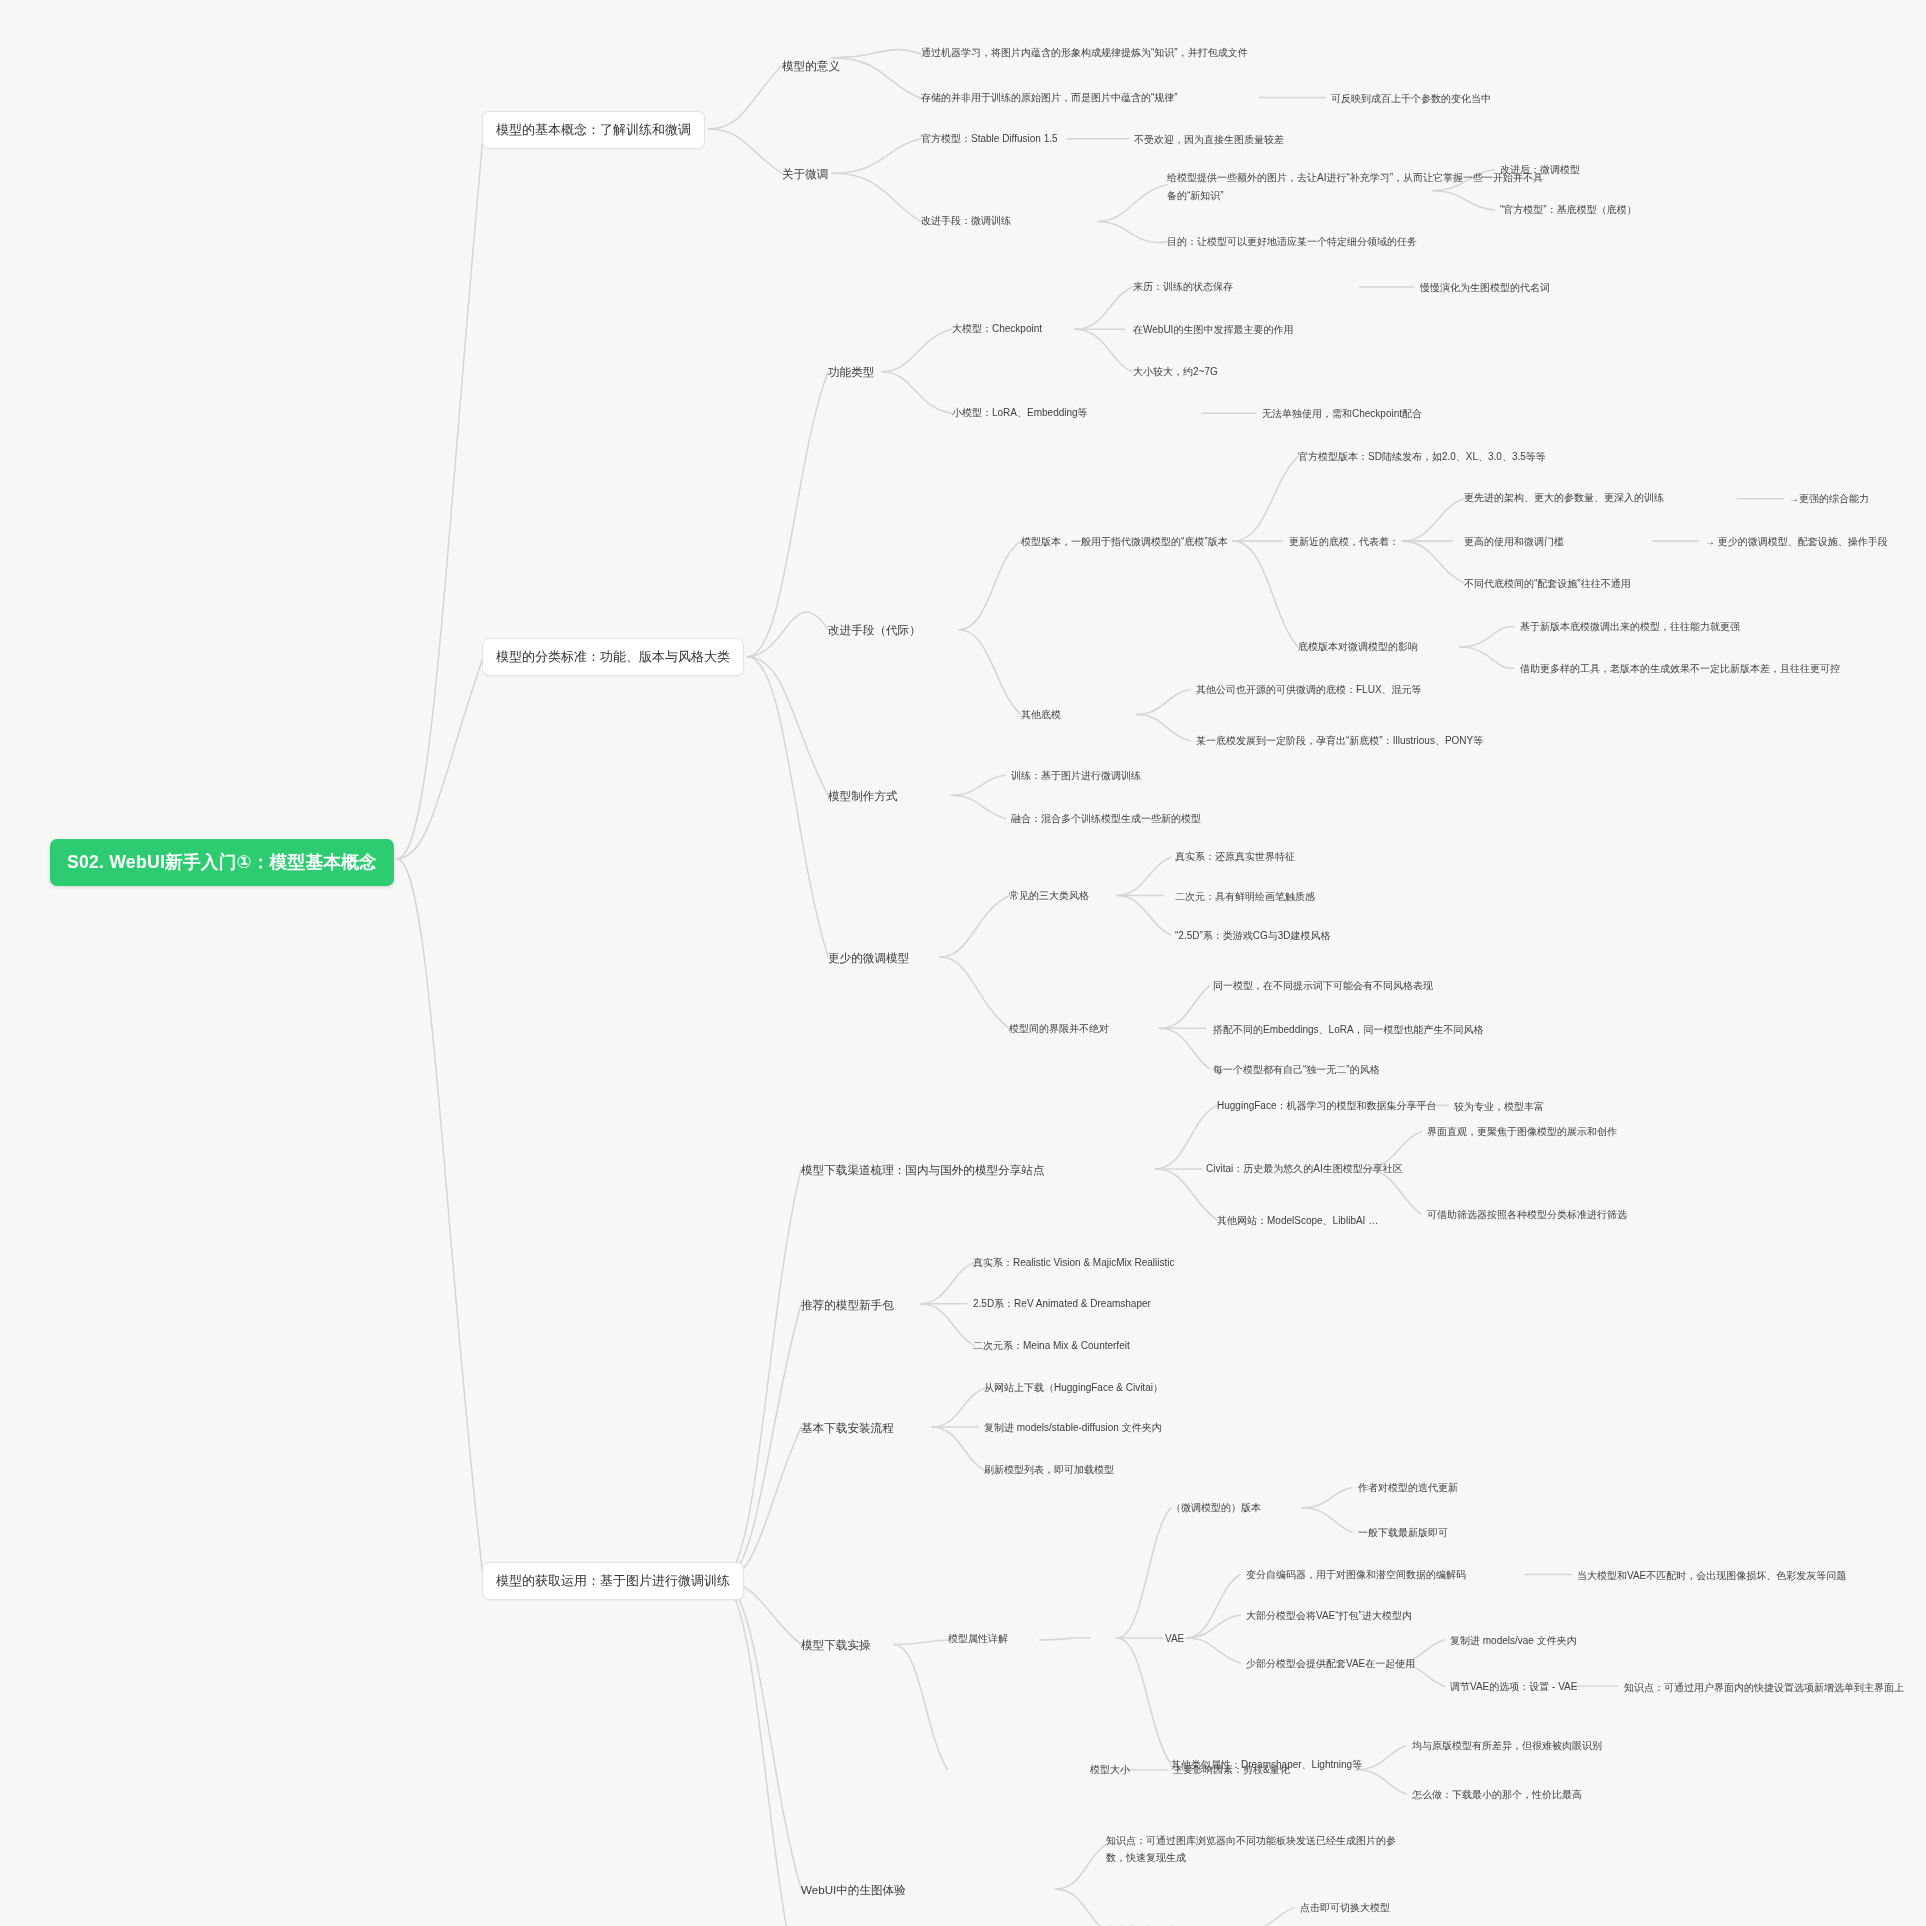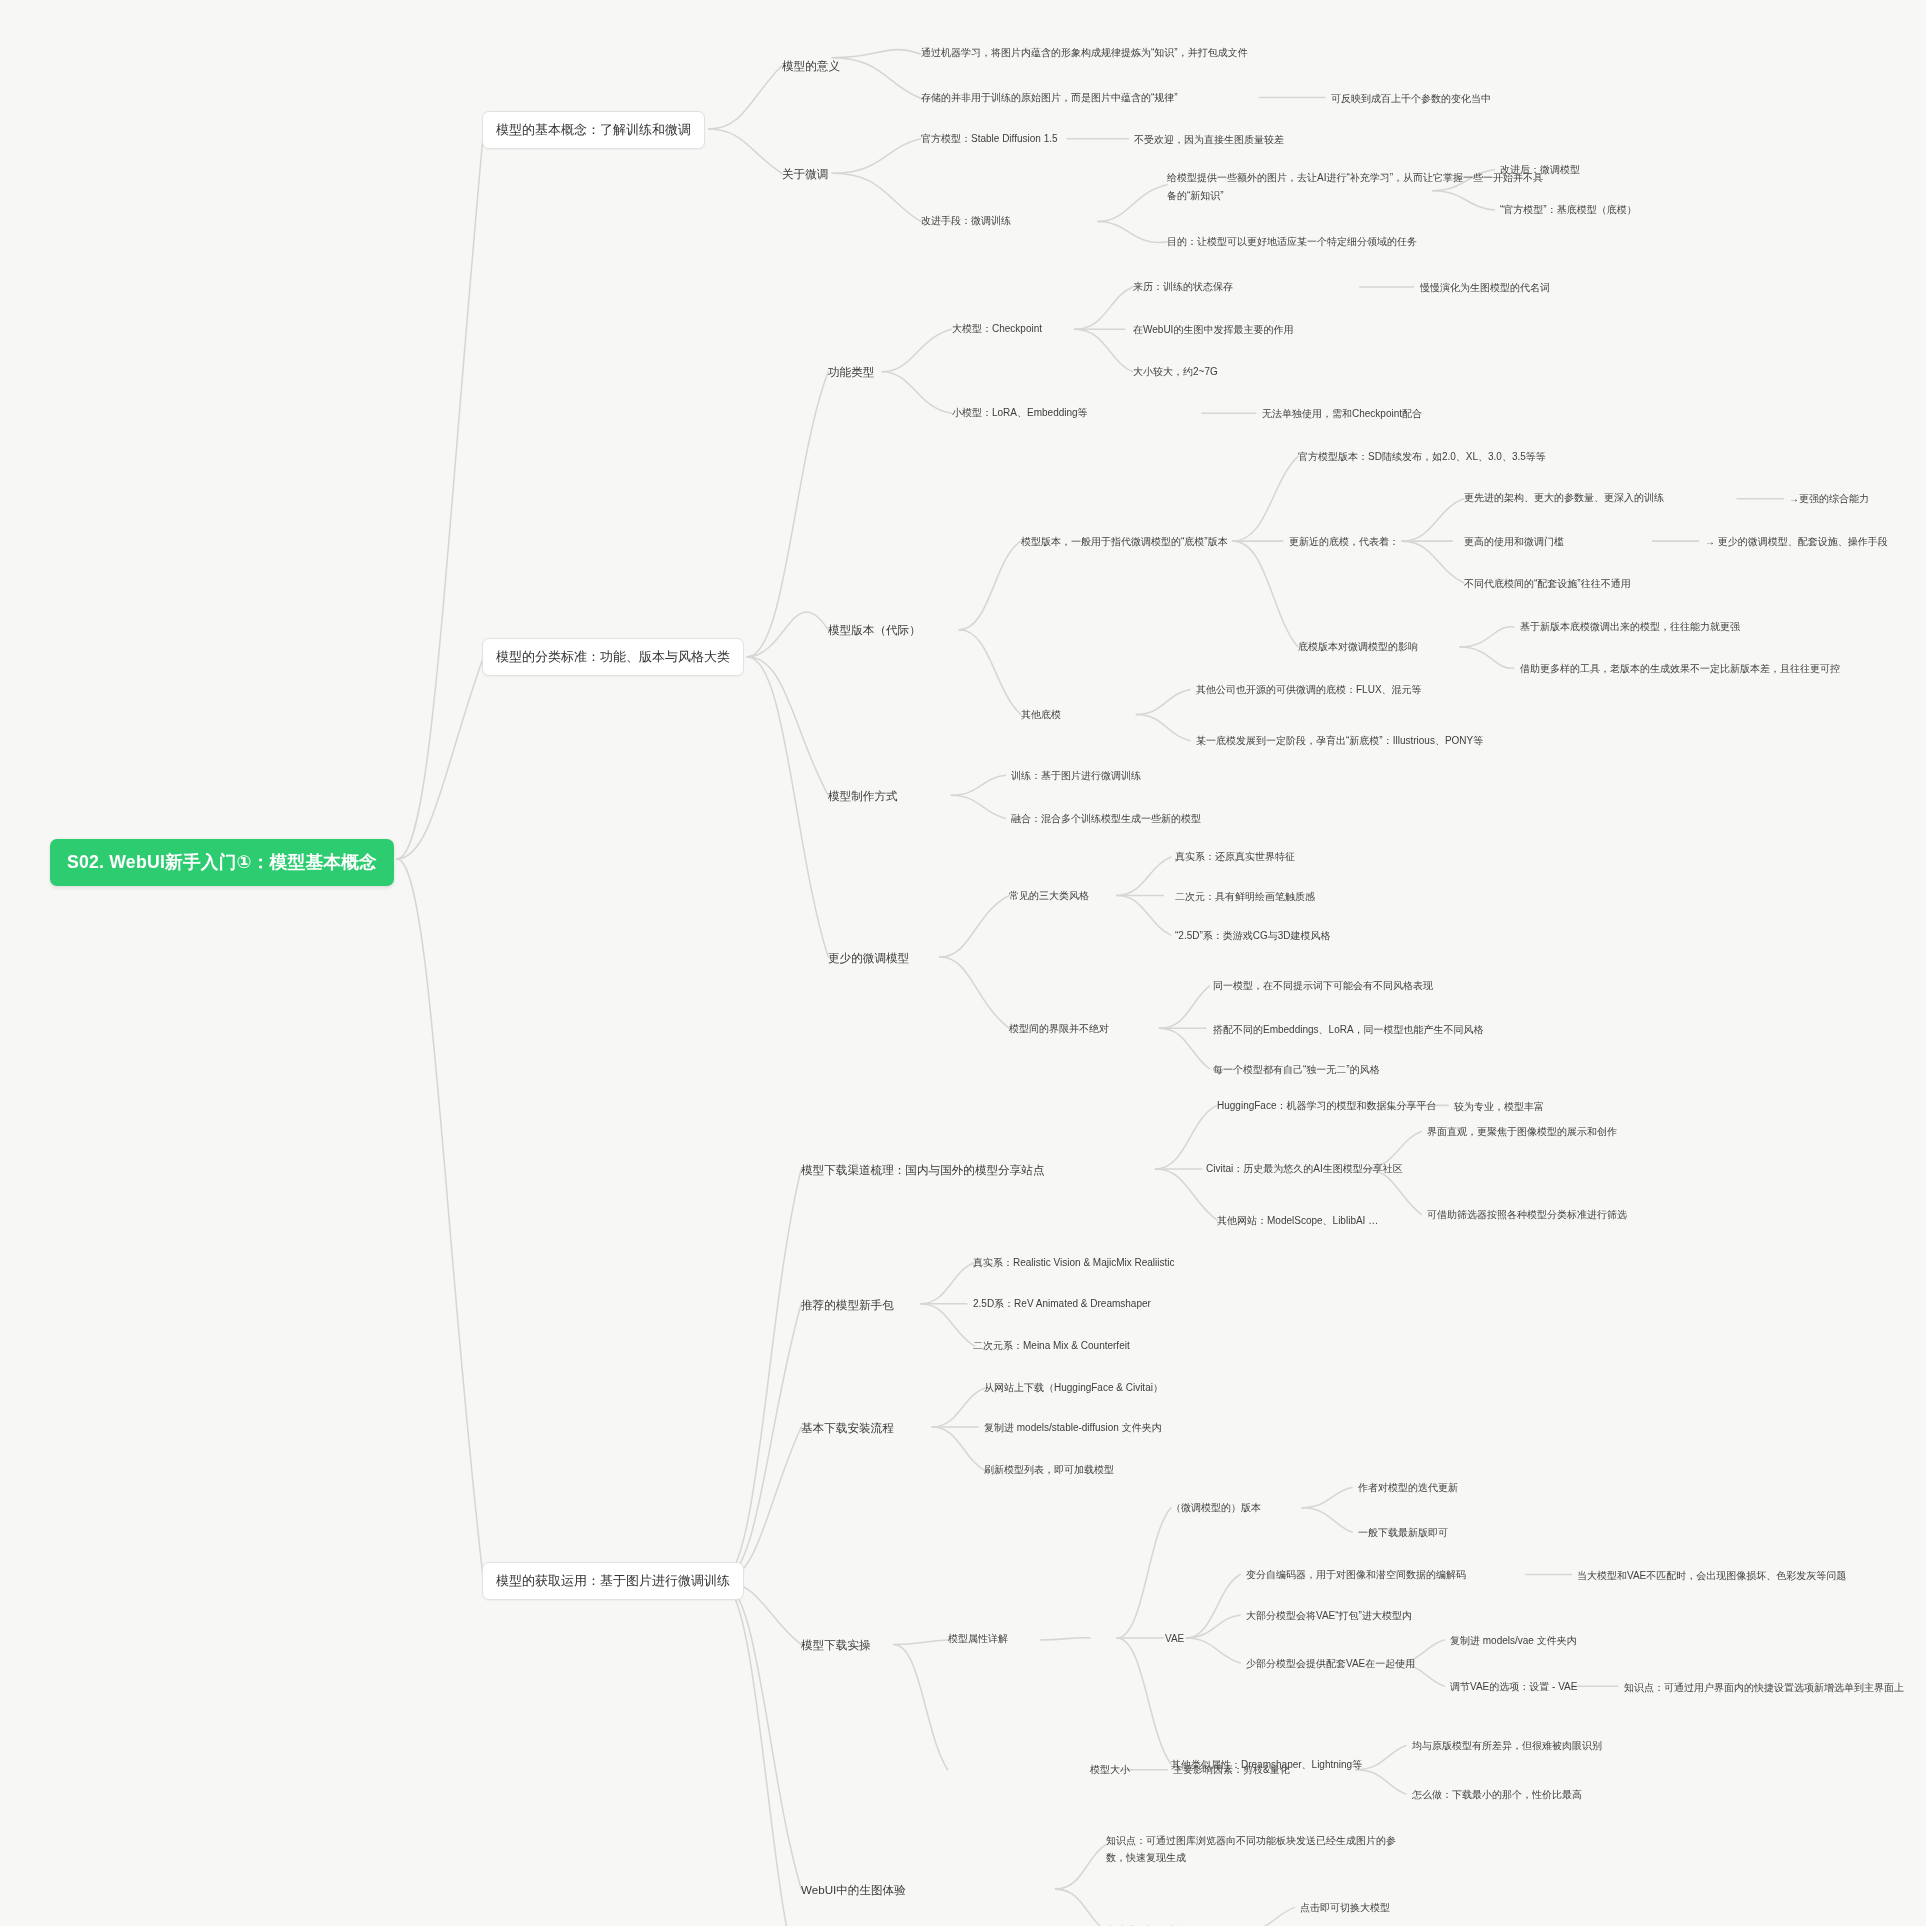--- a/index.html
+++ b/index.html
@@ -159,21 +159,21 @@
 
   <div class="node lvl2" style="left:828px;top:363px;">功能类型</div>
   <div class="node lvl3" style="left:952px;top:321px;">大模型：Checkpoint</div>
   <div class="node lvl4" style="left:1133px;top:279px;">来历：训练的状态保存</div>
   <div class="node lvl4" style="left:1420px;top:280px;">慢慢演化为生图模型的代名词</div>
   <div class="node lvl4" style="left:1133px;top:322px;">在WebUI的生图中发挥最主要的作用</div>
   <div class="node lvl4" style="left:1133px;top:364px;">大小较大，约2~7G</div>
   <div class="node lvl3" style="left:952px;top:405px;">小模型：LoRA、Embedding等</div>
   <div class="node lvl4" style="left:1262px;top:406px;">无法单独使用，需和Checkpoint配合</div>
 
-  <div class="node lvl2" style="left:828px;top:621px;">模型版本（代际）</div>
+  <div class="node lvl2" style="left:828px;top:621px;">改进手段（代际）</div>
   <div class="node lvl3" style="left:1021px;top:534px;">模型版本，一般用于指代微调模型的“底模”版本</div>
   <div class="node lvl4" style="left:1298px;top:449px;">官方模型版本：SD陆续发布，如2.0、XL、3.0、3.5等等</div>
   <div class="node lvl4" style="left:1289px;top:534px;">更新近的底模，代表着：</div>
   <div class="node lvl4" style="left:1464px;top:490px;">更先进的架构、更大的参数量、更深入的训练</div>
   <div class="node lvl4" style="left:1789px;top:491px;">→更强的综合能力</div>
   <div class="node lvl4" style="left:1464px;top:534px;">更高的使用和微调门槛</div>
   <div class="node lvl4" style="left:1705px;top:534px;">→ 更少的微调模型、配套设施、操作手段</div>
   <div class="node lvl4" style="left:1464px;top:576px;">不同代底模间的“配套设施”往往不通用</div>
   <div class="node lvl4" style="left:1298px;top:639px;">底模版本对微调模型的影响</div>
   <div class="node lvl4" style="left:1520px;top:619px;">基于新版本底模微调出来的模型，往往能力就更强</div>

